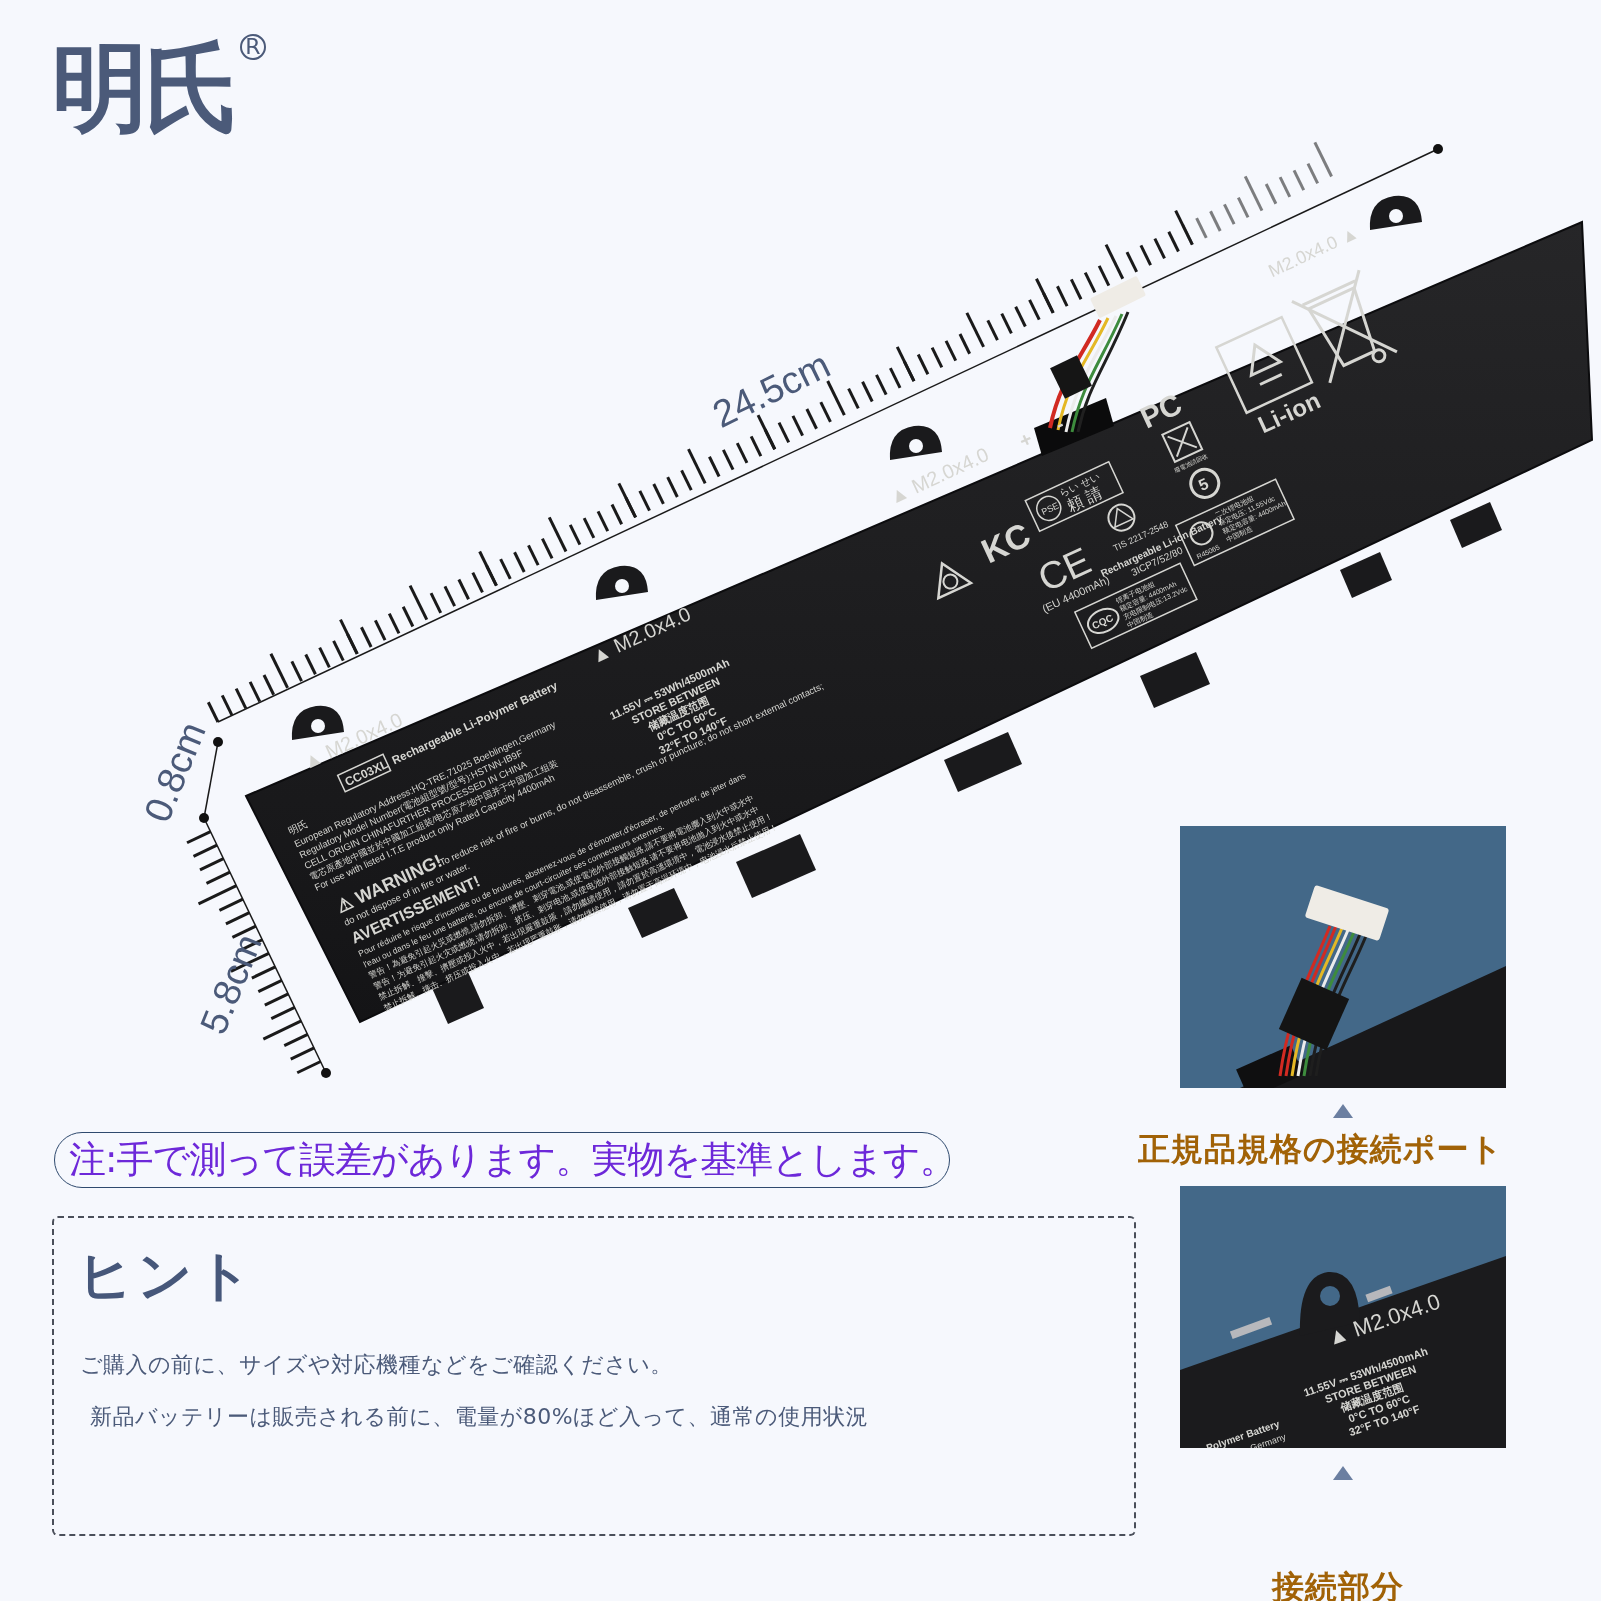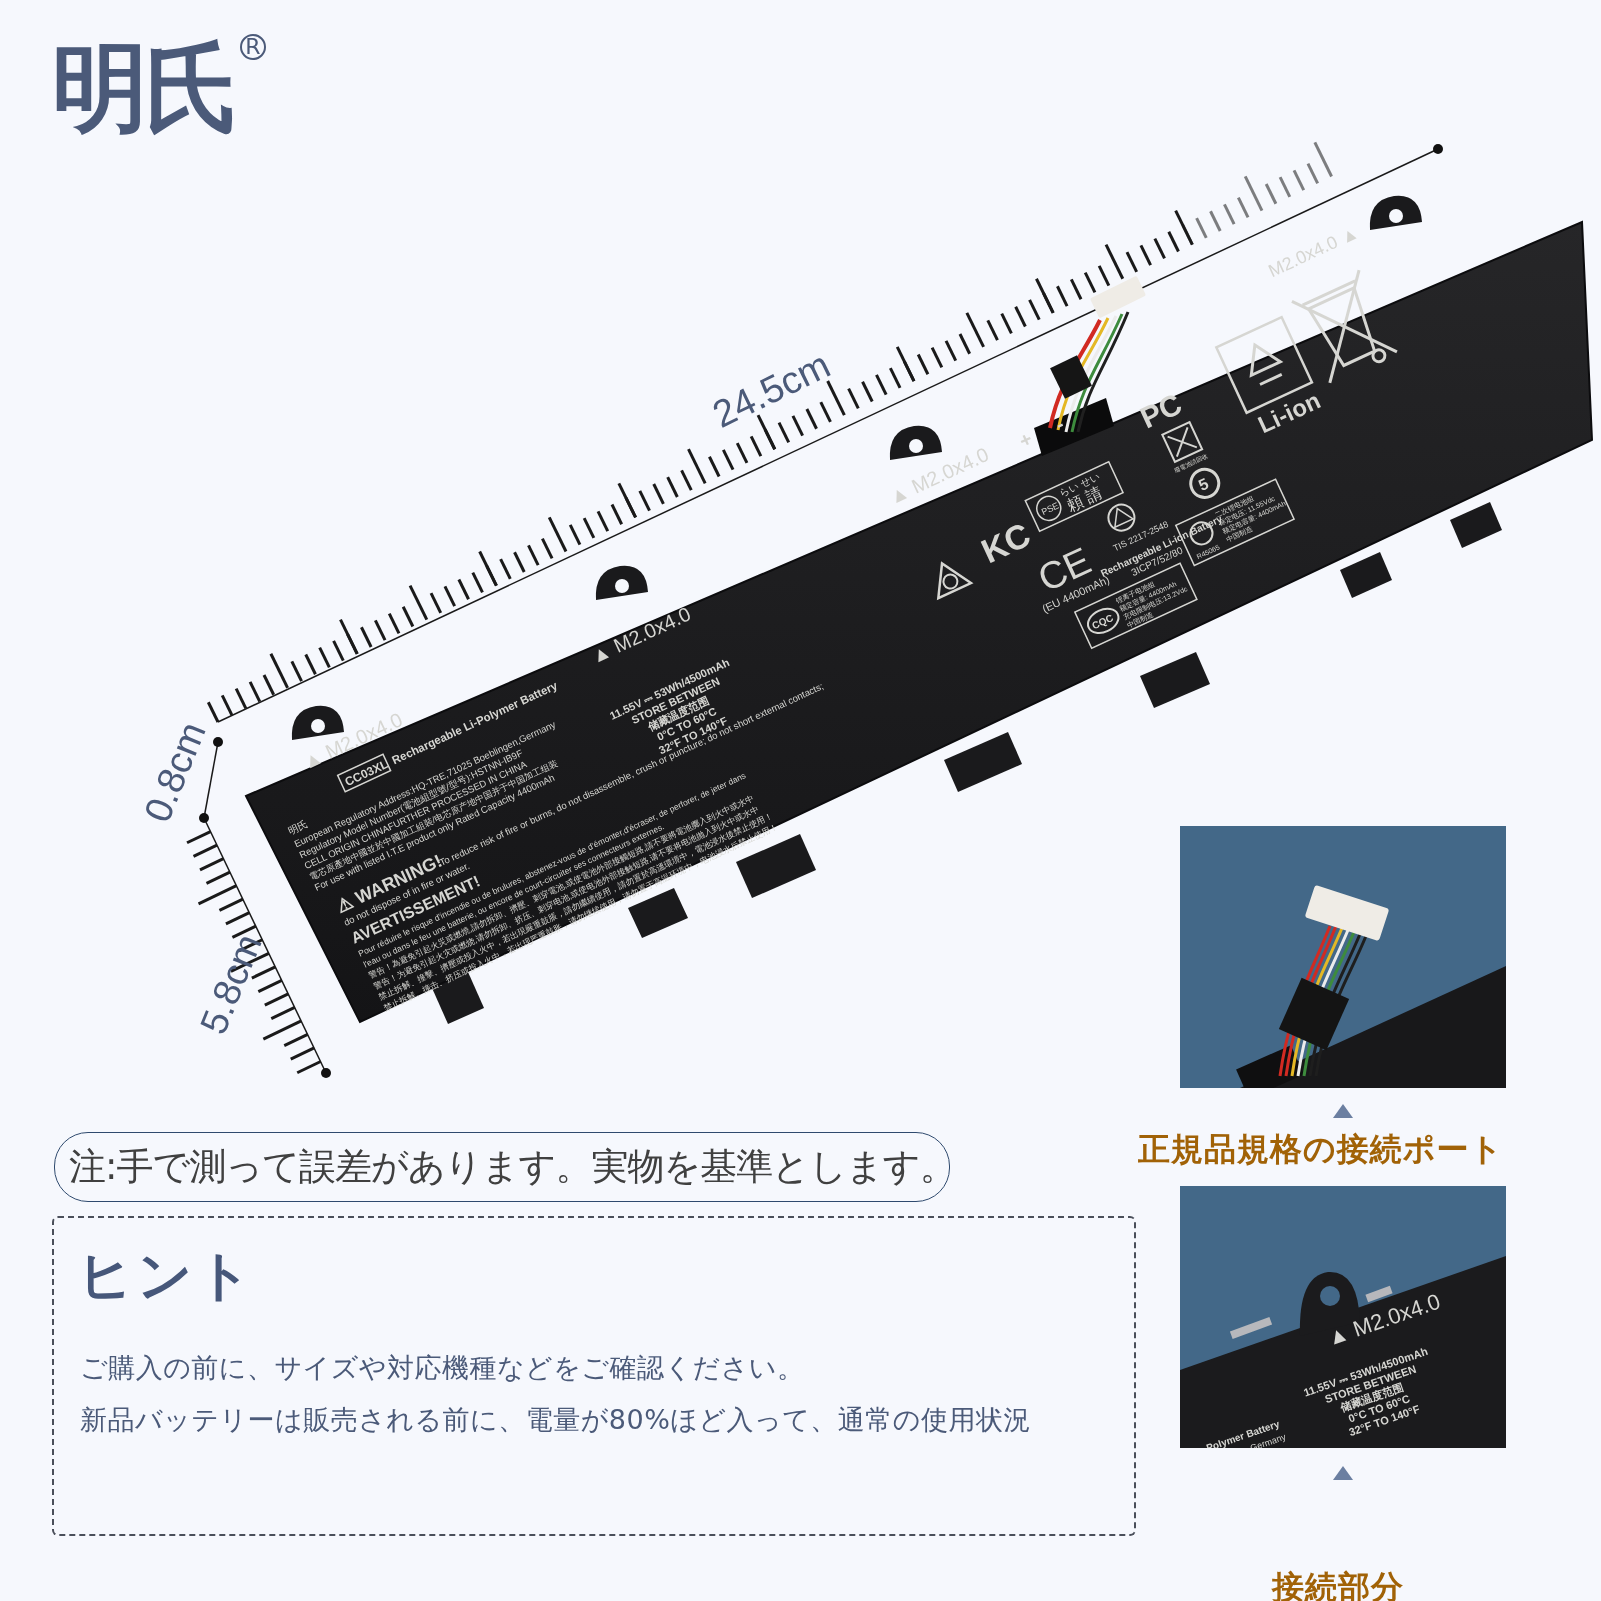--- a/index.html
+++ b/index.html
@@ -6,25 +6,25 @@
   html, body { width: 1601px; height: 1601px; overflow: hidden; background: #f6f8fd; }
   body { position: relative; font-family: "DejaVu Sans", "Liberation Sans", sans-serif; color: #4b5a79; }
 
   .logo { position: absolute; left: 52px; top: 40px; font-size: 96px; font-weight: bold; color: #4b5a79; letter-spacing: -4px; line-height: 1; font-family: "DejaVu Sans", sans-serif; }
   .logo-reg { position: absolute; left: 240px; top: 34px; font-size: 22px; color: #4b5a79; border: 2px solid #4b5a79; border-radius: 50%; width: 26px; height: 26px; line-height: 22px; text-align: center; font-family: "DejaVu Sans", sans-serif; }
 
   .stage { position: absolute; left: 0; top: 0; width: 1601px; height: 1100px; }
 
   .dim-label { position: absolute; font-family: "Liberation Sans", sans-serif; font-size: 38px; color: #4b5a79; white-space: nowrap; transform-origin: left top; }
 
-  .note-pill { position: absolute; left: 54px; top: 1132px; width: 896px; height: 70px; border: 1.5px solid #2f4a6e; border-radius: 34px; display: flex; align-items: center; padding-left: 14px; font-size: 37px; color: #404040; letter-spacing: -1px; white-space: nowrap; overflow: hidden; }
+  .note-pill { position: absolute; left: 54px; top: 1132px; width: 896px; height: 56px; border: 1.5px solid #2f4a6e; border-radius: 34px; display: flex; align-items: center; padding-left: 14px; font-size: 37px; color: #6d28d9; letter-spacing: -1px; white-space: nowrap; overflow: hidden; }
 
   .hint-box { position: absolute; left: 52px; top: 1216px; width: 1084px; height: 320px; border: 2px dashed #4a4f5a; border-radius: 6px; }
   .hint-title { position: absolute; left: 24px; top: 22px; font-size: 54px; font-weight: bold; color: #46577a; letter-spacing: 4px; }
-  .hint-line { position: absolute; left: 26px; font-size: 27px; color: #4b5a79; white-space: nowrap; letter-spacing: 0.5px; }
+  .hint-line { position: absolute; left: 26px; font-size: 22px; color: #4b5a79; white-space: nowrap; letter-spacing: 0.5px; }
 
   .inset { position: absolute; left: 1180px; width: 326px; background: #436888; overflow: hidden; }
   .inset-1 { top: 826px; height: 262px; }
   .inset-2 { top: 1186px; height: 262px; }
 
   .tri-up { position: absolute; width: 0; height: 0; border-left: 10px solid transparent; border-right: 10px solid transparent; border-bottom: 14px solid #6b7fa1; }
   .caption { position: absolute; font-size: 32px; font-weight: bold; color: #a16207; white-space: nowrap; letter-spacing: 1px; }
 
   .lbl { fill: #d6d6d2; font-family: "Liberation Sans", sans-serif; }
 </style>
@@ -257,21 +257,21 @@
   <div class="dim-label" style="left:192px; top:1024px; transform: rotate(-68deg);">5.8cm</div>
 </div>
 
 <div class="note-pill">
   <span>注:手で測って誤差があります。実物を基準とします。</span>
 </div>
 
 <div class="hint-box">
   <div class="hint-title">ヒント</div>
   <div class="hint-line" style="top:132px;">ご購入の前に、サイズや対応機種などをご確認ください。</div>
-  <div class="hint-line" style="top:184px;">新品バッテリーは販売される前に、電量が80%ほど入って、通常の使用状況</div>
+  <div class="hint-line" style="top:184px;margin-left:10px;">新品バッテリーは販売される前に、電量が80%ほど入って、通常の使用状況</div>
 </div>
 
 <div class="inset inset-1">
   <svg width="326" height="262" viewBox="0 0 326 262">
     <path d="M60 262 L326 140 L326 262 Z" fill="#18181a"></path>
     <rect x="60" y="230" width="60" height="32" fill="#0f0f10" transform="rotate(-24 90 246)"></rect>
     <g fill="none" stroke-width="3">
       <path d="M100 250 C110 180 130 150 150 100" stroke="#d12a22"></path>
       <path d="M106 250 C116 180 136 150 156 100" stroke="#d12a22"></path>
       <path d="M112 250 C122 180 142 150 162 102" stroke="#e4b825"></path>

